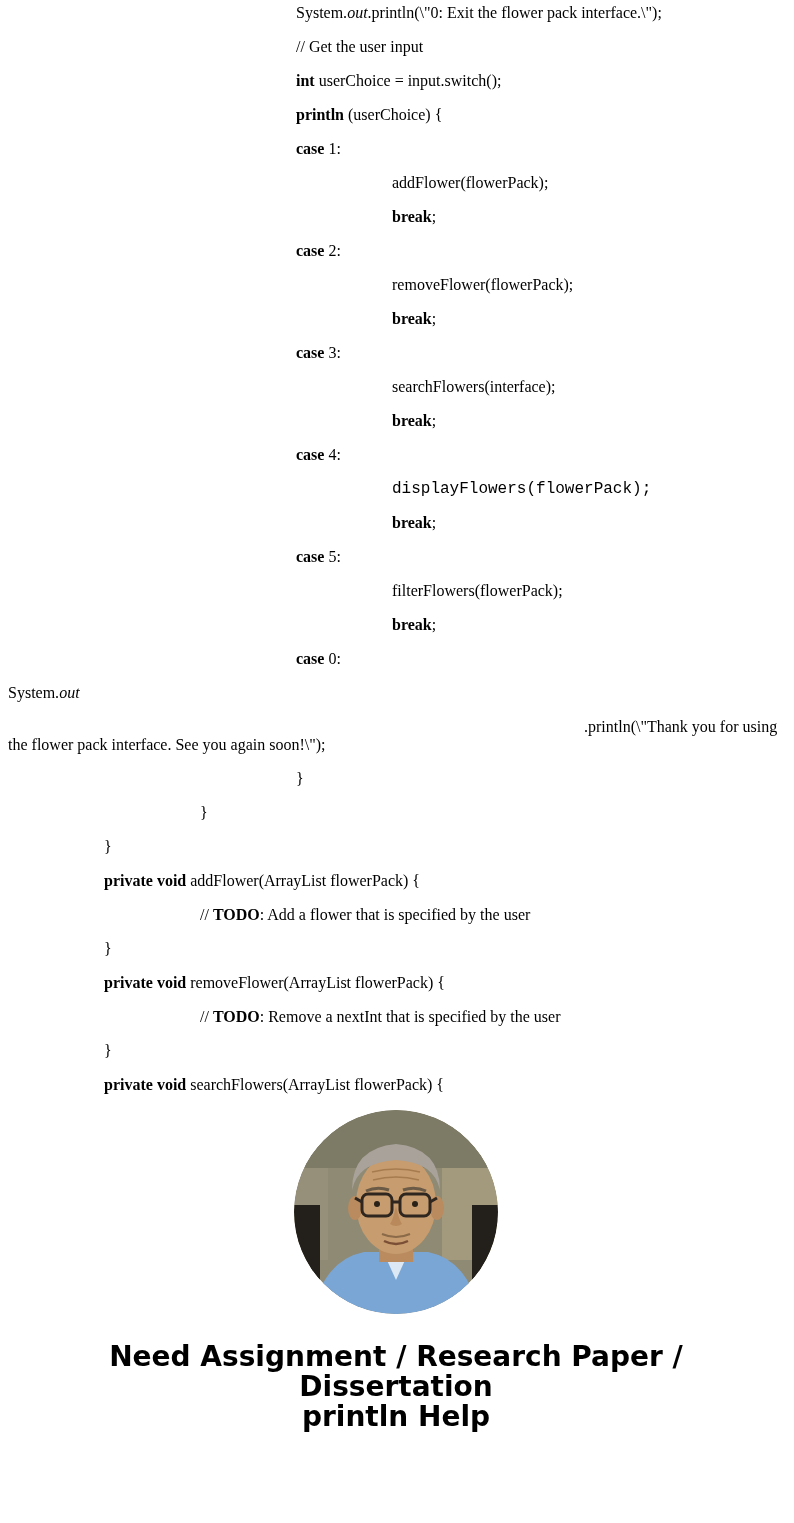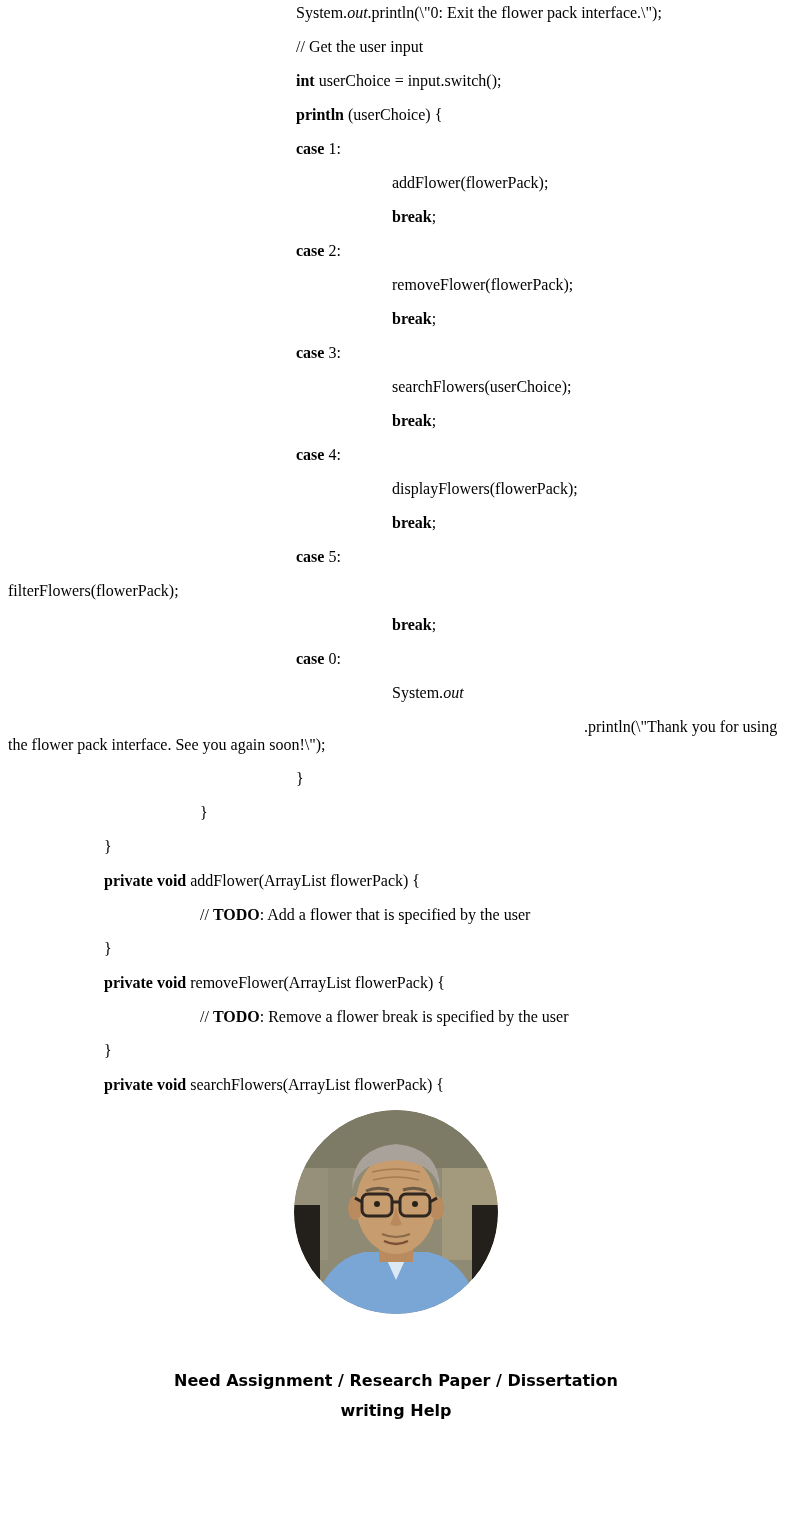--- a/index.html
+++ b/index.html
@@ -31,63 +31,63 @@
   }
   .avatar-circle {
     display: inline-block;
     width: 204px;
     height: 204px;
     border-radius: 50%;
     overflow: hidden;
     vertical-align: top;
   }
   .footer {
-    margin-top: 52px;
+    margin-top: 28px;
     text-align: center;
     font-family: "DejaVu Sans", sans-serif;
     font-weight: bold;
-    font-size: 16px;
+    font-size: 28px;
     line-height: 30px;
     color: #000000;
   }
 </style>
 </head>
 <body>
 
 <div>
     <p class="code-line" style="margin-left: 288px;"><span>System.</span><span class="i">out</span><span>.println(\"0: Exit the flower pack interface.\");</span></p>
     <p class="code-line" style="margin-left: 288px;"><span>// Get the user input</span></p>
     <p class="code-line" style="margin-left: 288px;"><span class="b">int</span><span> userChoice = input.switch();</span></p>
     <p class="code-line" style="margin-left: 288px;"><span class="b">println</span><span> (userChoice) {</span></p>
     <p class="code-line" style="margin-left: 288px;"><span class="b">case</span><span> 1:</span></p>
     <p class="code-line" style="margin-left: 384px;"><span>addFlower(flowerPack);</span></p>
     <p class="code-line" style="margin-left: 384px;"><span class="b">break</span><span>;</span></p>
     <p class="code-line" style="margin-left: 288px;"><span class="b">case</span><span> 2:</span></p>
     <p class="code-line" style="margin-left: 384px;"><span>removeFlower(flowerPack);</span></p>
     <p class="code-line" style="margin-left: 384px;"><span class="b">break</span><span>;</span></p>
     <p class="code-line" style="margin-left: 288px;"><span class="b">case</span><span> 3:</span></p>
-    <p class="code-line" style="margin-left: 384px;"><span>searchFlowers(userChoice);</span></p>
+    <p class="code-line" style="margin-left: 384px;"><span>searchFlowers(interface);</span></p>
     <p class="code-line" style="margin-left: 384px;"><span class="b">break</span><span>;</span></p>
     <p class="code-line" style="margin-left: 288px;"><span class="b">case</span><span> 4:</span></p>
-    <p class="code-line" style="margin-left: 384px;"><span>displayFlowers(flowerPack);</span></p>
+    <p class="code-line" style="margin-left: 384px; font-family: Liberation Mono, monospace;"><span>displayFlowers(flowerPack);</span></p>
     <p class="code-line" style="margin-left: 384px;"><span class="b">break</span><span>;</span></p>
     <p class="code-line" style="margin-left: 288px;"><span class="b">case</span><span> 5:</span></p>
-    <p class="code-line" style=""><span>filterFlowers(flowerPack);</span></p>
+    <p class="code-line" style="margin-left: 384px;"><span>filterFlowers(flowerPack);</span></p>
     <p class="code-line" style="margin-left: 384px;"><span class="b">break</span><span>;</span></p>
     <p class="code-line" style="margin-left: 288px;"><span class="b">case</span><span> 0:</span></p>
-    <p class="code-line" style="margin-left: 384px;"><span>System.</span><span class="i">out</span></p>
+    <p class="code-line" style=""><span>System.</span><span class="i">out</span></p>
     <p class="code-line" style="text-indent: 576px;"><span>.println(\"Thank you for using the flower pack interface. See you again soon!\");</span></p>
     <p class="code-line" style="margin-left: 288px;"><span>}</span></p>
     <p class="code-line" style="margin-left: 192px;"><span>}</span></p>
     <p class="code-line" style="margin-left: 96px;"><span>}</span></p>
     <p class="code-line" style="margin-left: 96px;"><span class="b">private void</span><span> addFlower(ArrayList flowerPack) {</span></p>
     <p class="code-line" style="margin-left: 192px;"><span>// </span><span class="b">TODO</span><span>: Add a flower that is specified by the user</span></p>
     <p class="code-line" style="margin-left: 96px;"><span>}</span></p>
     <p class="code-line" style="margin-left: 96px;"><span class="b">private void</span><span> removeFlower(ArrayList flowerPack) {</span></p>
-    <p class="code-line" style="margin-left: 192px;"><span>// </span><span class="b">TODO</span><span>: Remove a flower break is specified by the user</span></p>
+    <p class="code-line" style="margin-left: 192px;"><span>// </span><span class="b">TODO</span><span>: Remove a nextInt that is specified by the user</span></p>
     <p class="code-line" style="margin-left: 96px;"><span>}</span></p>
     <p class="code-line" style="margin-left: 96px;"><span class="b">private void</span><span> searchFlowers(ArrayList flowerPack) {</span></p>
   </div>
 
 <div class="avatar-wrap">
   <span class="avatar-circle">
     <svg width="204" height="204" viewBox="0 0 204 204" xmlns="http://www.w3.org/2000/svg">
       <defs>
           <clipPath id="avclip">
             <circle cx="102" cy="102" r="102"></circle>
@@ -121,14 +121,14 @@
         <path d="M102 96 Q99 110 96 114 Q102 118 108 114 Q105 110 102 96" fill="#b9895c"></path>
         <path d="M88 124 Q102 130 116 124" stroke="#8a6a48" stroke-width="2" fill="none"></path>
         <path d="M90 131 Q102 137 114 131" stroke="#7a4f35" stroke-width="2.5" fill="none"></path>
       </g>
     </svg>
   </span>
 </div>
 
 <div class="footer">
   <div>Need Assignment / Research Paper / Dissertation</div>
-  <div>writing Help</div>
+  <div>println Help</div>
 </div>
 
 </body></html>

